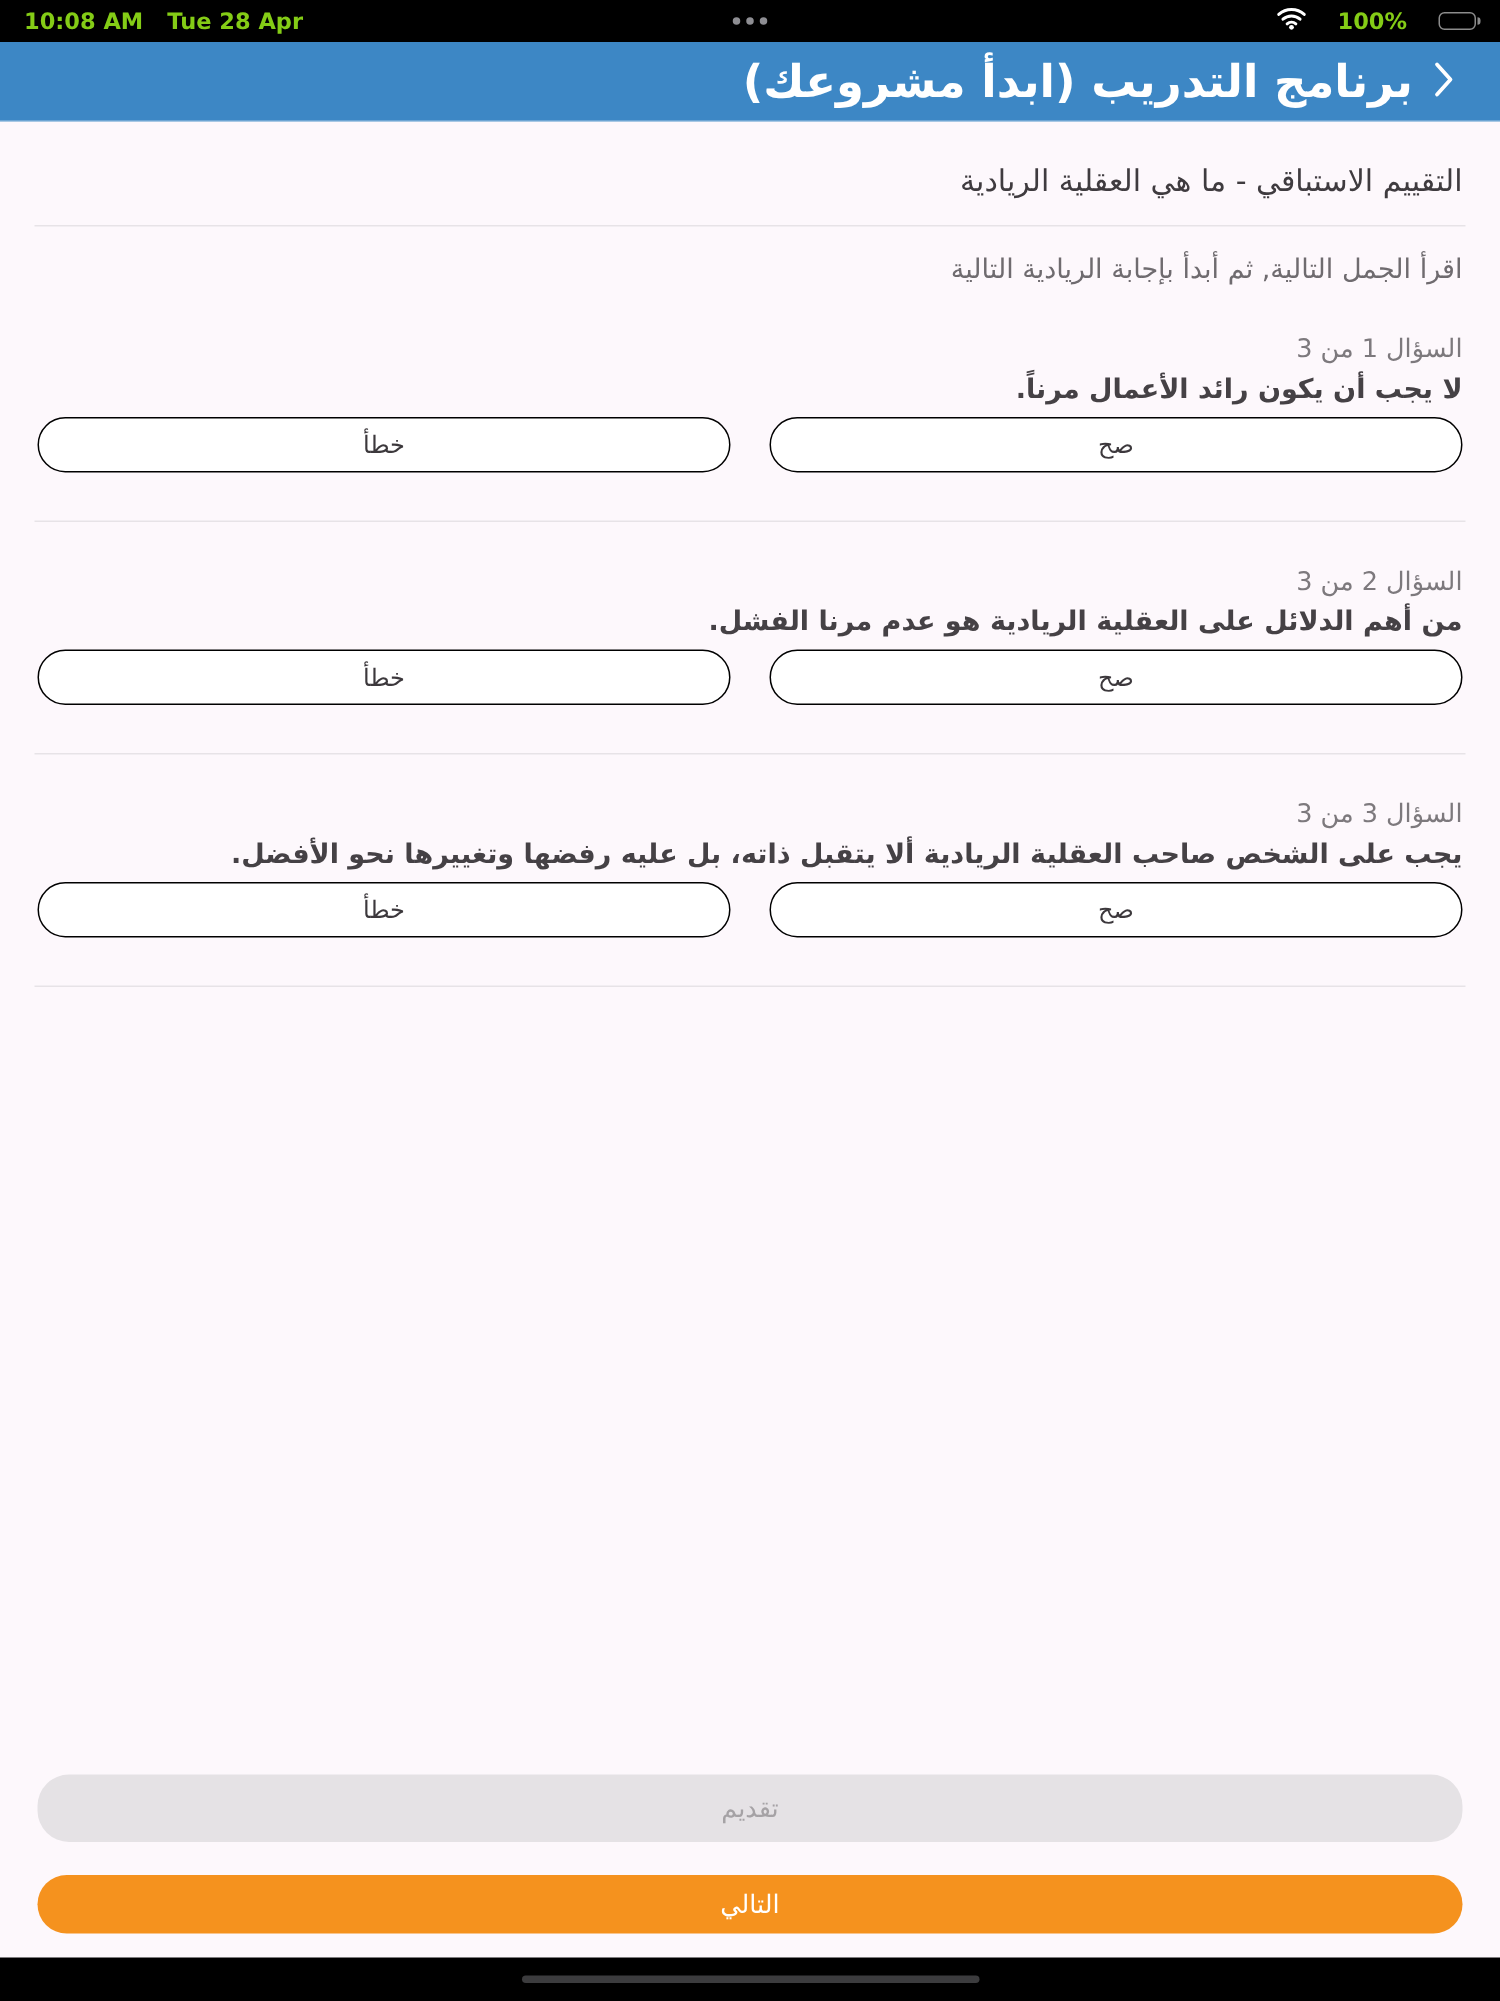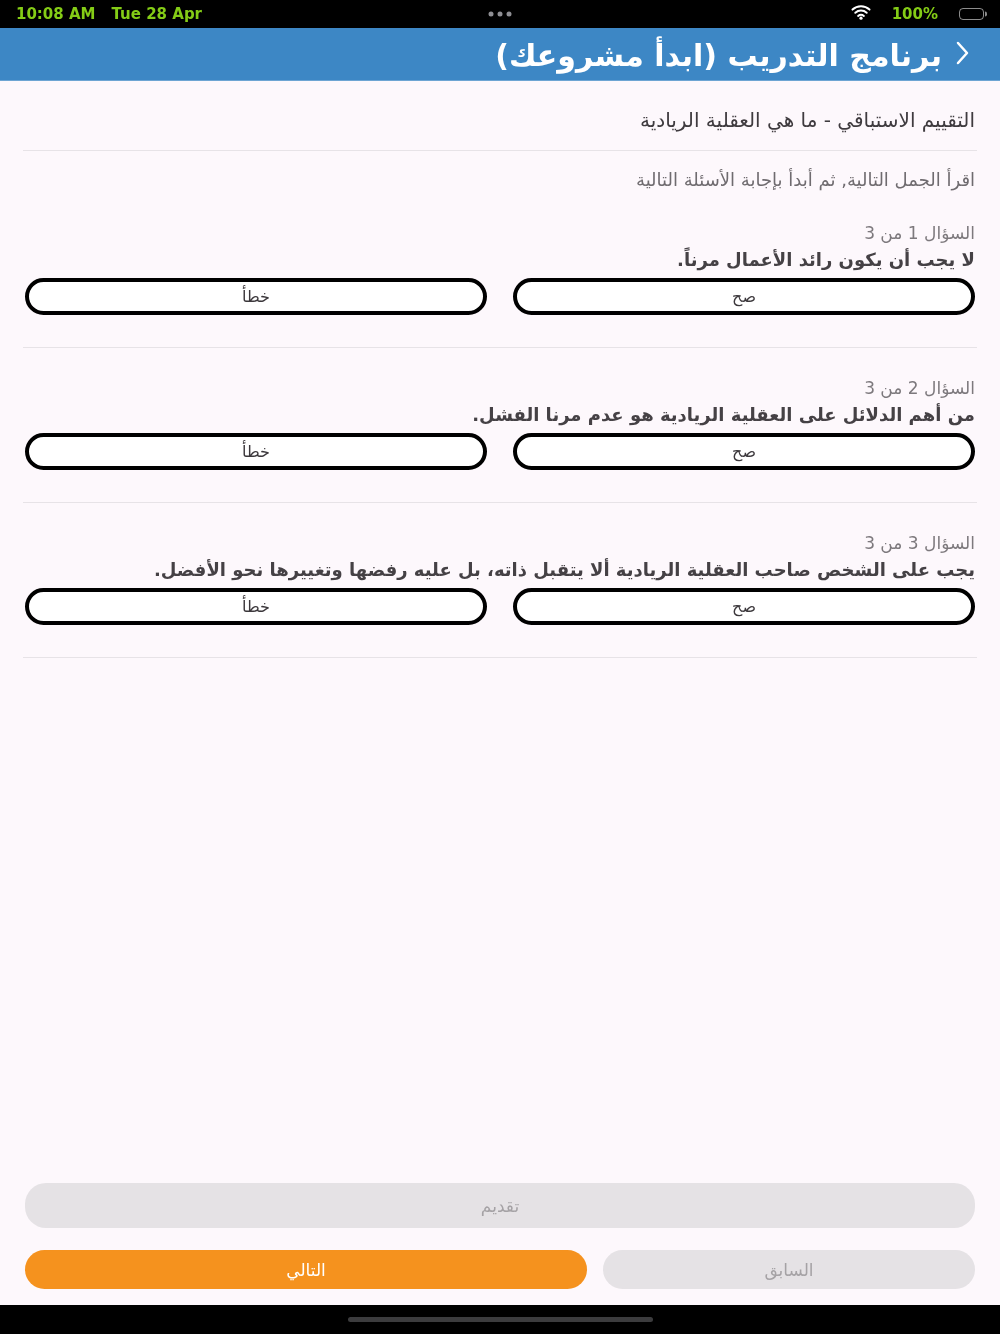--- a/index.html
+++ b/index.html
@@ -50,21 +50,21 @@
     color:#3F3B3F; line-height:28px; }
   .divider { border-top:1px solid #E7E3E7; margin:0 23px; height:0; }
   .divider.after-title   { margin-top:9px; }
   .divider.after-answers { margin-top:32px; }
   .instruction { margin:16px 25px 0; font-size:18px; color:#6F6B6F; line-height:26px; }
   .q-label { margin:28px 25px 0; font-size:17px; color:#7D797D; line-height:25px; }
   .q-text  { margin:1px 25px 0; font-size:18px; font-weight:700; color:#454145; line-height:26px; }
   .answers { display:flex; gap:26px; margin:5px 25px 0; }
   .answer-btn {
     flex:1; height:37px; box-sizing:border-box;
-    background:#FFFFFF; border:4px solid #000000; border-radius:18.5px;
+    background:#FFFFFF; border:1px solid #000000; border-radius:18.5px;
     display:flex; align-items:center; justify-content:center;
     font-size:16px; color:#3C383C; cursor:pointer;
     font-family:"DejaVu Sans", sans-serif;
   }
 
   
   .submit-btn {
     position:absolute; left:25px; right:25px; top:1183px; height:45px;
     background:#E5E2E5; border:none; border-radius:21px;
     color:#A5A2A5; font-size:17px;
@@ -130,21 +130,21 @@
       <svg width="13" height="24" viewBox="0 0 13 24" fill="none">
         <polyline points="2,2 11,12 2,22" stroke="#fff" stroke-width="2.5" stroke-linecap="round" stroke-linejoin="round"></polyline>
       </svg>
     </span>
   </button>
 </div>
 
 <main>
   <div class="section-title">التقييم الاستباقي - ما هي العقلية الريادية</div>
   <div class="divider after-title"></div>
-  <div class="instruction">اقرأ الجمل التالية, ثم أبدأ بإجابة الأسئلة التالية</div>
+  <div class="instruction">اقرأ الجمل التالية, ثم أبدأ بإجابة الريادية التالية</div>
 
   <section>
     <div class="q-label">السؤال 1 من 3</div>
     <div class="q-text">لا يجب أن يكون رائد الأعمال مرناً.</div>
     <div class="answers">
       <button class="answer-btn">صح</button>
       <button class="answer-btn">خطأ</button>
     </div>
     <div class="divider after-answers"></div>
   </section>
@@ -166,19 +166,18 @@
       <button class="answer-btn">صح</button>
       <button class="answer-btn">خطأ</button>
     </div>
     <div class="divider after-answers"></div>
   </section>
 </main>
 
 <button class="submit-btn">تقديم</button>
 
 <div class="nav-row">
-  <button class="prev-btn">السابق</button>
   <button class="next-btn">التالي</button>
 </div>
 
 <div class="home-bar">
   <div class="home-indicator"></div>
 </div>
 
 </body></html>

